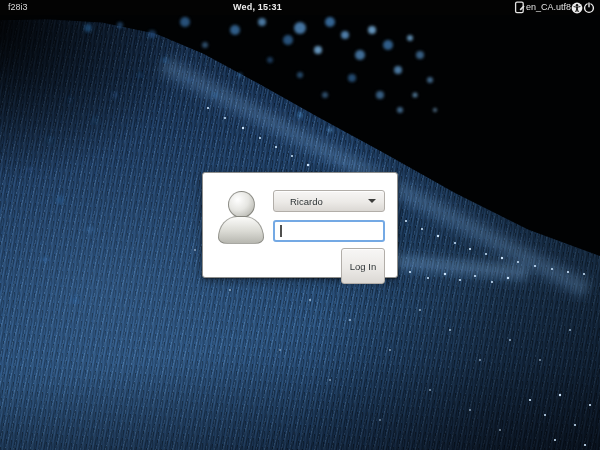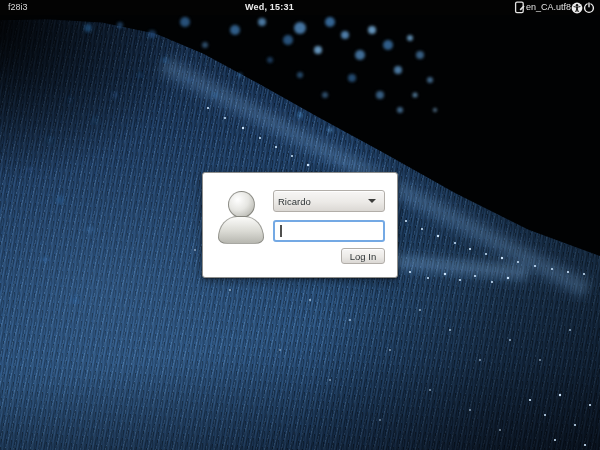--- a/index.html
+++ b/index.html
@@ -50,21 +50,21 @@
     transform:rotate(5deg); filter:blur(4px);
   }
   svg.lights { position:absolute; inset:0; }
 
   
   .top-panel {
     position:absolute; left:0; top:0; width:600px; height:15px;
     background:#030303; color:#d6d6d6; font-size:9px; line-height:15px;
   }
   .hostname { position:absolute; left:8px; top:0; }
-  .clock { position:absolute; left:233px; top:0; font-weight:bold; color:#ececec; letter-spacing:0.2px;margin-left:12px; }
+  .clock { position:absolute; left:233px; top:0; font-weight:bold; color:#ececec; letter-spacing:0.2px; }
   .panel-right {
     position:absolute; right:5px; top:0; height:15px;
     display:flex; align-items:center; 
   }
   .locale { color:#e2e2e2; }
   .panel-icon { display:block; }
 
   
   .dialog {
     position:absolute; left:202px; top:172px; width:196px; height:106px;
@@ -83,38 +83,38 @@
     border:1px solid rgba(85,85,78,0.5);
     border-radius:46% 46% 10px 10px / 24px 24px 7px 7px;
   }
   .combo {
     position:absolute; left:70px; top:17px; width:112px; height:22px;
     background:linear-gradient(180deg, #f7f6f5, #eceae7 55%, #dbd8d4);
     border:1px solid #b2aea9; border-radius:3px;
     box-shadow:inset 0 1px 0 rgba(255,255,255,0.85);
     display:flex; align-items:center; cursor:default;
   }
-  .combo-label { padding-left:4px; font-size:9.5px; color:#2e3436; flex:1; }
+  .combo-label { padding-left:16px; font-size:9.5px; color:#2e3436; flex:1; }
   .combo-arrow {
     width:0; height:0; margin-right:8px;
     border-left:4px solid transparent; border-right:4px solid transparent;
     border-top:4px solid #3c3c3a;
   }
   .entry {
     position:absolute; left:70px; top:47px; width:112px; height:22px;
     background:#ffffff; border:2px solid #74a9e4; border-radius:3px;
   }
   .entry input {
     position:absolute; inset:0; width:100%; height:100%;
     border:none; outline:none; background:transparent;
     font-family:"Liberation Sans", sans-serif; font-size:10px; padding-left:6px;
   }
   .caret { position:absolute; left:5px; top:3px; width:1.5px; height:12px; background:#50504e; }
   .login-btn {
-    position:absolute; left:138px; top:75px; width:44px; height:16px;
+    position:absolute; left:138px; top:75px; width:44px; height:36px;
     background:linear-gradient(180deg, #f7f6f5, #eceae7 55%, #dbd8d4);
     border:1px solid #b2aea9; border-radius:3px;
     box-shadow:inset 0 1px 0 rgba(255,255,255,0.85);
     font-family:"Liberation Sans", sans-serif; font-size:9.5px; color:#2e3436;
     display:flex; align-items:center; justify-content:center; cursor:default;
   }
 </style>
 </head>
 <body>
 

